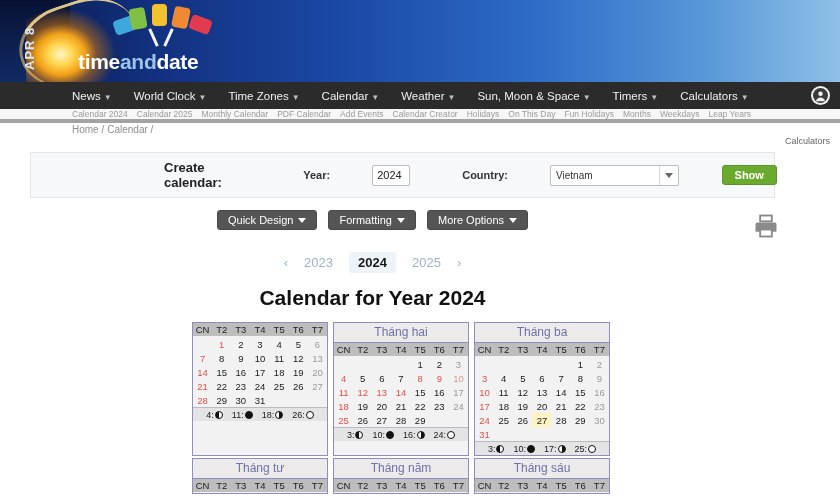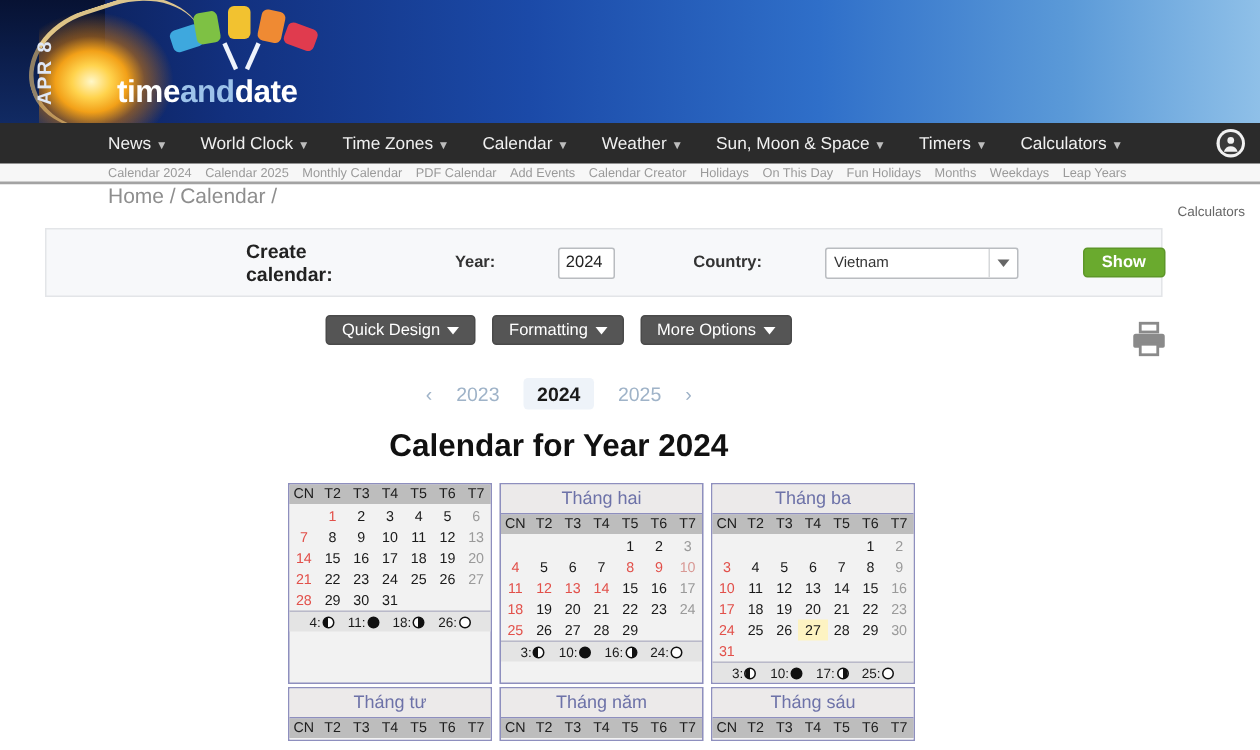--- a/index.html
+++ b/index.html
@@ -45,24 +45,24 @@
   .wordmark .w3 { color:#ffffff; }
 
   
   .navbar { height:27px; background:#2b2b2b; display:flex; align-items:center; padding-left:72px; position:relative; }
   .navitem { color:#f0f0f0; font-size:11.5px; margin-right:22px; white-space:nowrap; cursor:pointer; }
   .navitem .car { font-size:8px; color:#bdbdbd; margin-left:3px; }
   .avatar { position:absolute; right:10px; top:4px; width:19px; height:19px; border-radius:50%; background:#f1f1f1;
             display:flex; align-items:center; justify-content:center; }
   .avatar svg { display:block; }
 
-  .subnav { height:14px; background:#f7f7f7; display:flex; align-items:center; padding-left:72px; border-bottom:2px solid #a3a3a3; }
+  .subnav { height:14px; background:#f7f7f7; display:flex; align-items:center; padding-left:72px; border-bottom:4px solid #a3a3a3; }
   .subitem { color:#9a9a9a; font-size:8.5px; margin-right:9px; white-space:nowrap; cursor:pointer; }
   .crumbbar { height:13px; background:#ffffff; display:flex; align-items:center; padding-left:72px; }
-  .crumb { color:#8e8e8e; font-size:14px; margin-right:3px; cursor:pointer; }
+  .crumb { color:#8e8e8e; font-size:10px; margin-right:3px; cursor:pointer; }
 
   
   .adlabel { position:absolute; right:10px; top:136px; font-size:9px; color:#666; }
 
   
   .panel { position:absolute; left:30px; top:152px; width:745px; height:46px;
            background:#f7f8fa; border:1px solid #e3e5e8; display:flex; align-items:center; }
   .panel-inner { display:flex; align-items:center; margin-left:133px;gap:36px; }
   .lbl-strong { font-size:13px; font-weight:bold; color:#222; margin-right:19px; }
   .lbl { font-size:11px; font-weight:bold; color:#333; margin-right:6px; }

